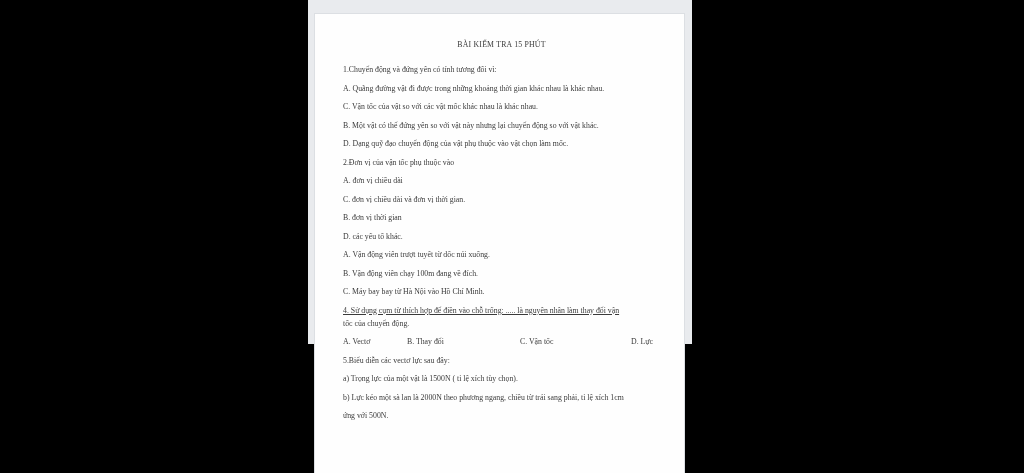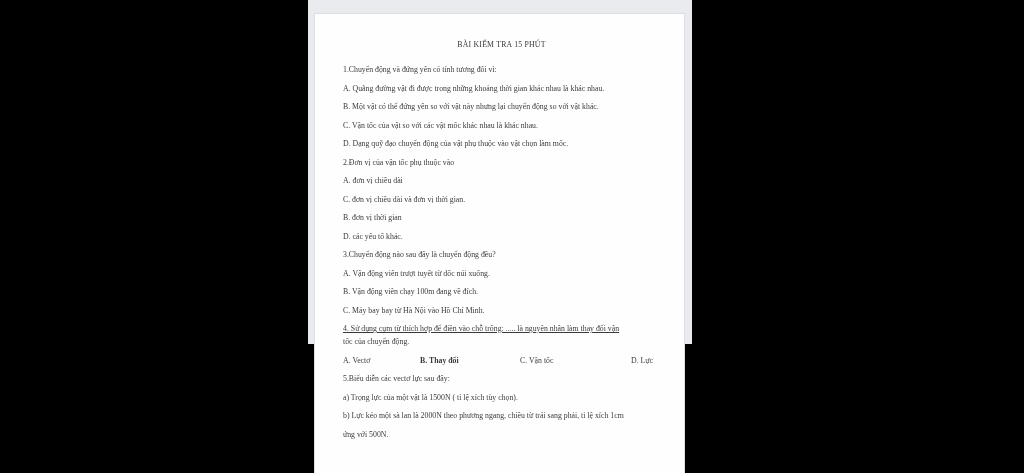--- a/index.html
+++ b/index.html
@@ -55,46 +55,45 @@
     line-height: 11px;
     margin-bottom: 7.5px;
   }
   .answer-row span {
     position: absolute;
     top: 0;
     white-space: nowrap;
     text-align: right;
   }
   .ans-a { left: 0; }
-  .ans-b { left: 77px; font-weight: bold; }
+  .ans-b { left: 64px; }
   .ans-c { left: 177px; }
   .ans-d { left: 288px; }
 </style>
 </head>
 <body>
 
 <div class="viewer">
   <div class="page">
     <div class="content">
 
       <div class="doc-title">BÀI KIỂM TRA 15 PHÚT</div>
 
       <div class="line">1.Chuyển động và đứng yên có tính tương đối vì:</div>
       <div class="line">A. Quãng đường vật đi được trong những khoảng thời gian khác nhau là khác nhau.</div>
+      <div class="line">C. Vận tốc của vật so với các vật mốc khác nhau là khác nhau.</div>
       <div class="line">B. Một vật có thể đứng yên so với vật này nhưng lại chuyển động so với vật khác.</div>
-      <div class="line">C. Vận tốc của vật so với các vật mốc khác nhau là khác nhau.</div>
       <div class="line">D. Dạng quỹ đạo chuyển động của vật phụ thuộc vào vật chọn làm mốc.</div>
 
       <div class="line">2.Đơn vị của vận tốc phụ thuộc vào</div>
       <div class="line">A. đơn vị chiều dài</div>
       <div class="line">C. đơn vị chiều dài và đơn vị thời gian.</div>
       <div class="line">B. đơn vị thời gian</div>
       <div class="line">D. các yếu tố khác.</div>
 
-      <div class="line">3.Chuyển động nào sau đây là chuyển động đều?</div>
       <div class="line">A. Vận động viên trượt tuyết từ dốc núi xuống.</div>
       <div class="line">B. Vận động viên chạy 100m đang về đích.</div>
       <div class="line">C. Máy bay bay từ Hà Nội vào Hồ Chí Minh.</div>
 
       <div class="line wrap-first">4. Sử dụng cụm từ thích hợp để điền vào chỗ trống: ..... là nguyên nhân làm thay đổi vận</div>
       <div class="line">tốc của chuyển động.</div>
       <div class="answer-row">
         <span class="ans-a">A. Vectơ</span>
         <span class="ans-b">B. Thay đổi</span>
         <span class="ans-c">C. Vận tốc</span>

